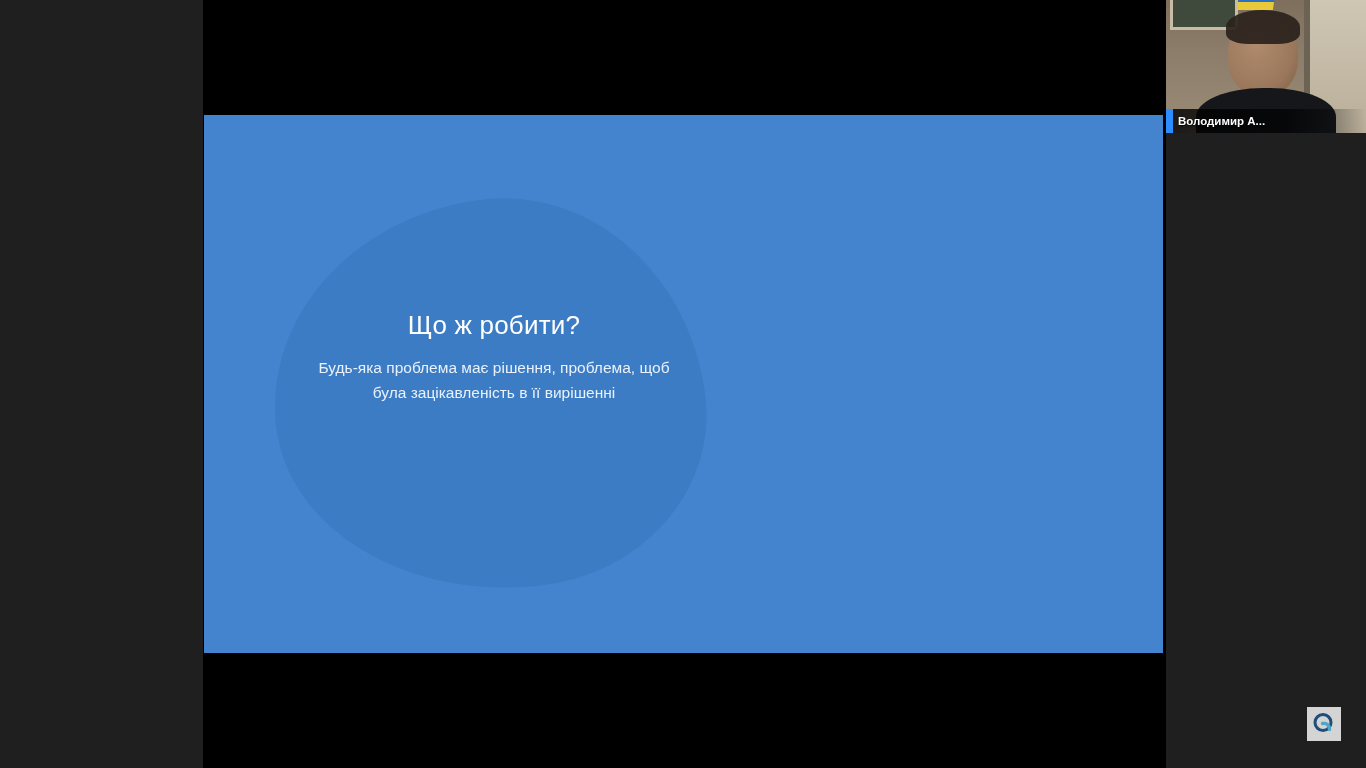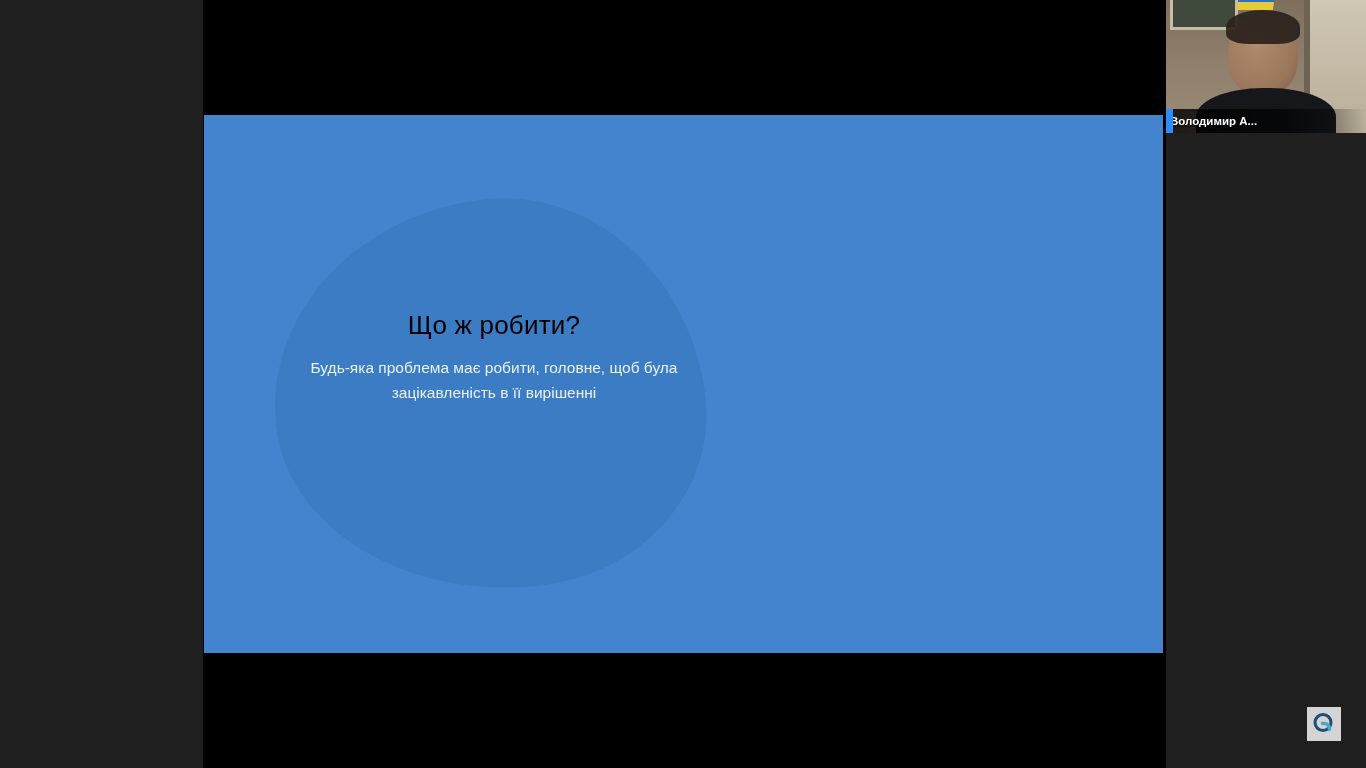--- a/index.html
+++ b/index.html
@@ -60,21 +60,21 @@
     top: 195px;
     width: 380px;
     text-align: center;
     color: #eef4fb;
   }
   .slide-title {
     font-size: 26px;
     font-weight: 400;
     line-height: 1.2;
     margin: 0 0 14px 0;
-    color: #000000;
+    color: #ffffff;
     letter-spacing: .2px;
   }
   .slide-sub {
     font-size: 15.5px;
     font-weight: 400;
     line-height: 1.62;
     margin: 0;
     color: #e9f1fa;
   }
 
@@ -212,40 +212,40 @@
     left: 0;
     bottom: 0;
     width: 7px;
     height: 24px;
     background: #2d8cff;
   }
   .vt-name {
     font-size: 11.5px;
     font-weight: 700;
     color: #ffffff;
-    padding-left: 4px;
+    padding-left: 12px;
     white-space: nowrap;
     text-shadow: 0 1px 2px rgba(0,0,0,.9);
   }
 </style>
 </head>
 <body>
 
 <div id="app">
 
   <div class="stage-bg"></div>
   <div class="share-letterbox"></div>
 
   <div class="slide">
 
     <div class="blob"></div>
 
     <div class="slide-copy">
       <h1 class="slide-title">Що ж робити?</h1>
-      <p class="slide-sub">Будь-яка проблема має робити, головне, щоб була зацікавленість в її вирішенні</p>
+      <p class="slide-sub">Будь-яка проблема має рішення, проблема, щоб була зацікавленість в її вирішенні</p>
     </div>
 
     <div class="timeline">
 
       <div class="step-row" style="top:0">
         
         
       </div>
 
       <div class="step-row" style="top:0">

